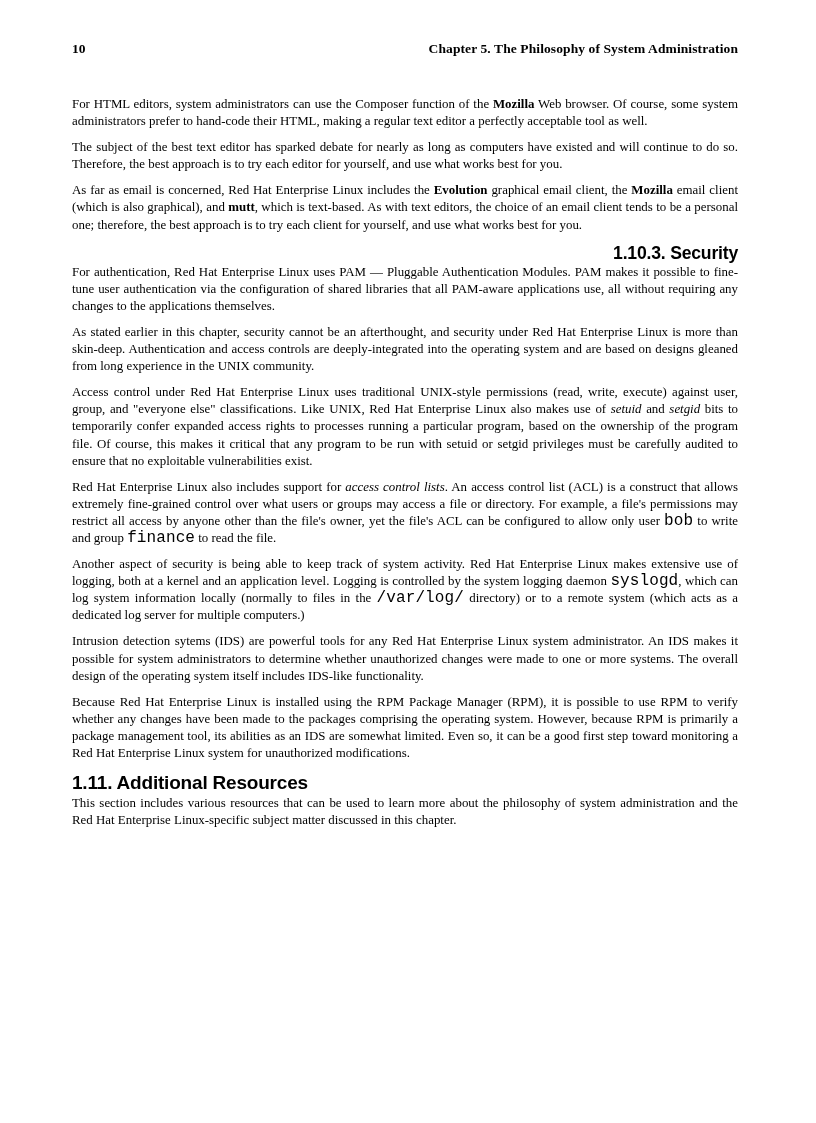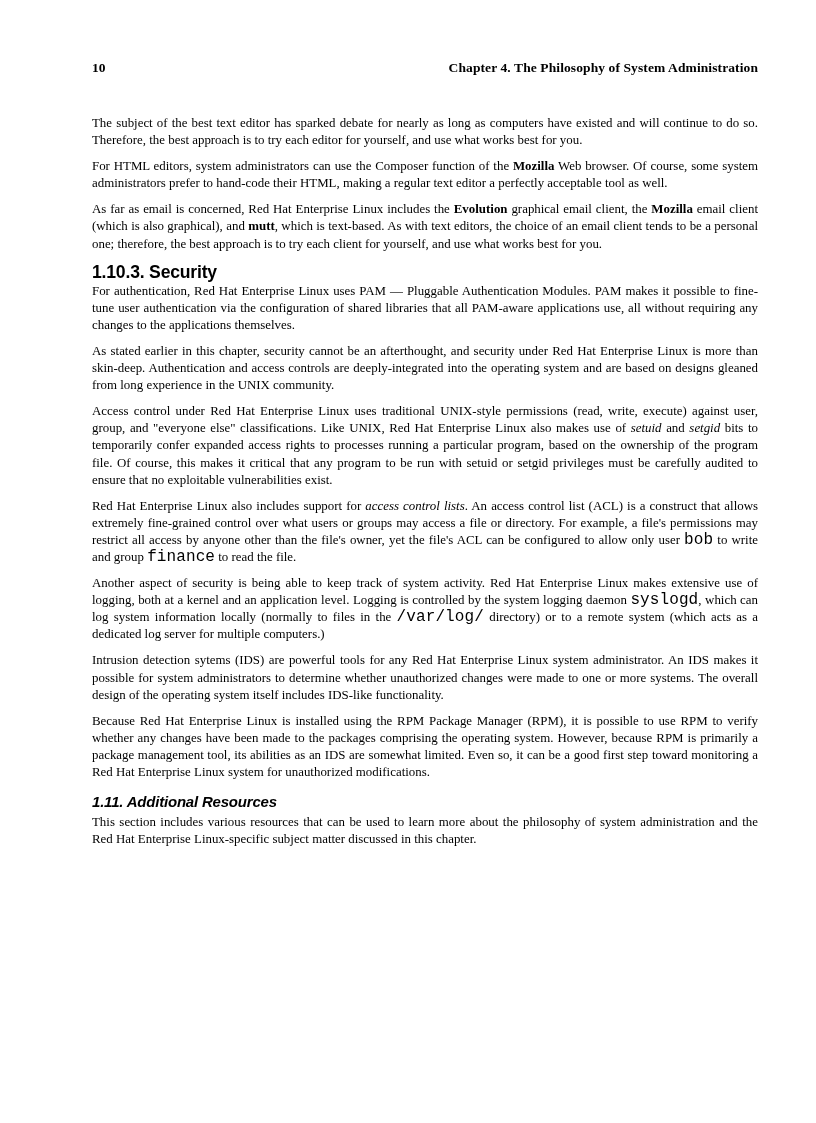--- a/index.html
+++ b/index.html
@@ -18,23 +18,22 @@
     position: relative;
     width: 816px;
     height: 1123px;
     box-sizing: border-box;
     padding: 0;
     overflow: hidden;
   }
   .content {
     position: absolute;
     left: 72px;
-    top: 60px;
+    top: 41px;
     width: 666px;
-    margin-left: 20px;
   }
 
   
   .runhead {
     display: flex;
     justify-content: space-between;
     align-items: baseline;
     font-family: "Liberation Serif", "DejaVu Serif", serif;
     font-weight: bold;
     font-size: 13.5px;
@@ -72,48 +71,47 @@
     font-weight: bold;
     font-size: 17.6px;
     line-height: 21px;
     letter-spacing: -0.2px;
     margin: 0;
     padding: 0;
   }
   h1.sect1 {
     font-family: "Liberation Sans", "DejaVu Sans", sans-serif;
     font-weight: bold;
-    font-size: 15px;
+    font-size: 19px;
     line-height: 24px;
     letter-spacing: -0.2px;
     margin: 0;
     padding: 0;
-    font-style: italic;
   }
-  .gap-before-sect2 { margin-top: 27px; }
+  .gap-before-sect2 { margin-top: 27px; text-align: right; }
   .gap-after-sect2  { margin-top: 13px; }
   .gap-before-sect1 { margin-top: 45px; }
   .gap-after-sect1  { margin-top: 14px; }
 </style>
 </head>
 <body>
 
 <div class="page">
   <div class="content">
 
     <div class="runhead">
       <span class="folio">10</span>
-      <span class="chapter">Chapter 4. The Philosophy of System Administration</span>
+      <span class="chapter">Chapter 5. The Philosophy of System Administration</span>
     </div>
 
     <div class="body-block">
 
+      <p class="para"><span>For HTML editors, system administrators can use the Composer function of the </span><b class="bold">Mozilla</b><span> Web browser. Of course, some system administrators prefer to hand-code their HTML, making a regular text editor a perfectly acceptable tool as well.</span></p>
+
       <p class="para"><span>The subject of the best text editor has sparked debate for nearly as long as computers have existed and will continue to do so. Therefore, the best approach is to try each editor for yourself, and use what works best for you.</span></p>
-
-      <p class="para"><span>For HTML editors, system administrators can use the Composer function of the </span><b class="bold">Mozilla</b><span> Web browser. Of course, some system administrators prefer to hand-code their HTML, making a regular text editor a perfectly acceptable tool as well.</span></p>
 
       <p class="para"><span>As far as email is concerned, Red Hat Enterprise Linux includes the </span><b class="bold">Evolution</b><span> graphical email client, the </span><b class="bold">Mozilla</b><span> email client (which is also graphical), and </span><b class="bold">mutt</b><span>, which is text-based. As with text editors, the choice of an email client tends to be a personal one; therefore, the best approach is to try each client for yourself, and use what works best for you.</span></p>
 
       <h2 class="sect2 gap-before-sect2">1.10.3. Security</h2>
 
       <p class="para"><span>For authentication, Red Hat Enterprise Linux uses PAM — Pluggable Authentication Modules. PAM makes it possible to fine-tune user authentication via the configuration of shared libraries that all PAM-aware applications use, all without requiring any changes to the applications themselves.</span></p>
 
       <p class="para gap-after-sect2"><span>As stated earlier in this chapter, security cannot be an afterthought, and security under Red Hat Enterprise Linux is more than skin-deep. Authentication and access controls are deeply-integrated into the operating system and are based on designs gleaned from long experience in the UNIX community.</span></p>
 
       <p class="para"><span>Access control under Red Hat Enterprise Linux uses traditional UNIX-style permissions (read, write, execute) against user, group, and "everyone else" classifications. Like UNIX, Red Hat Enterprise Linux also makes use of </span><i class="ital">setuid</i><span> and </span><i class="ital">setgid</i><span> bits to temporarily confer expanded access rights to processes running a particular program, based on the ownership of the program file. Of course, this makes it critical that any program to be run with setuid or setgid privileges must be carefully audited to ensure that no exploitable vulnerabilities exist.</span></p>

